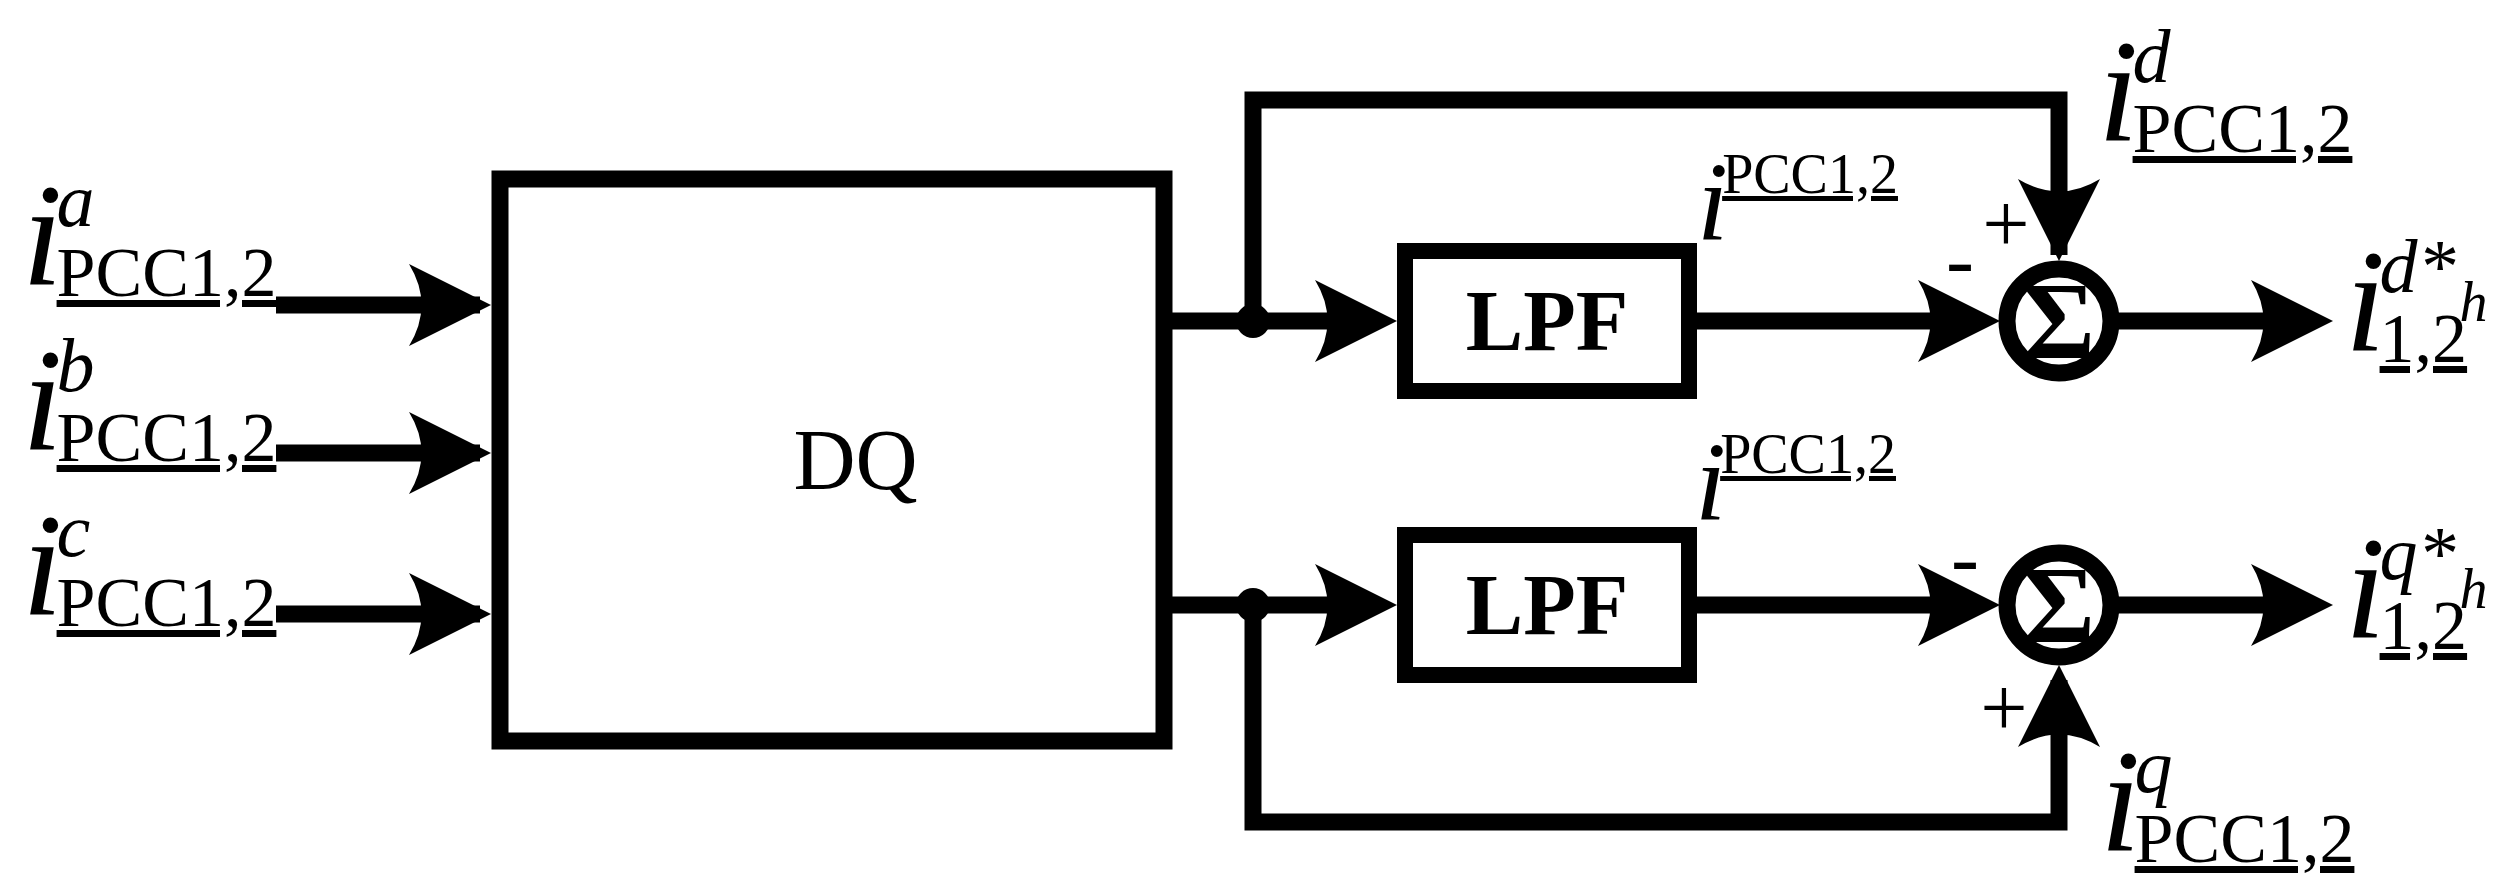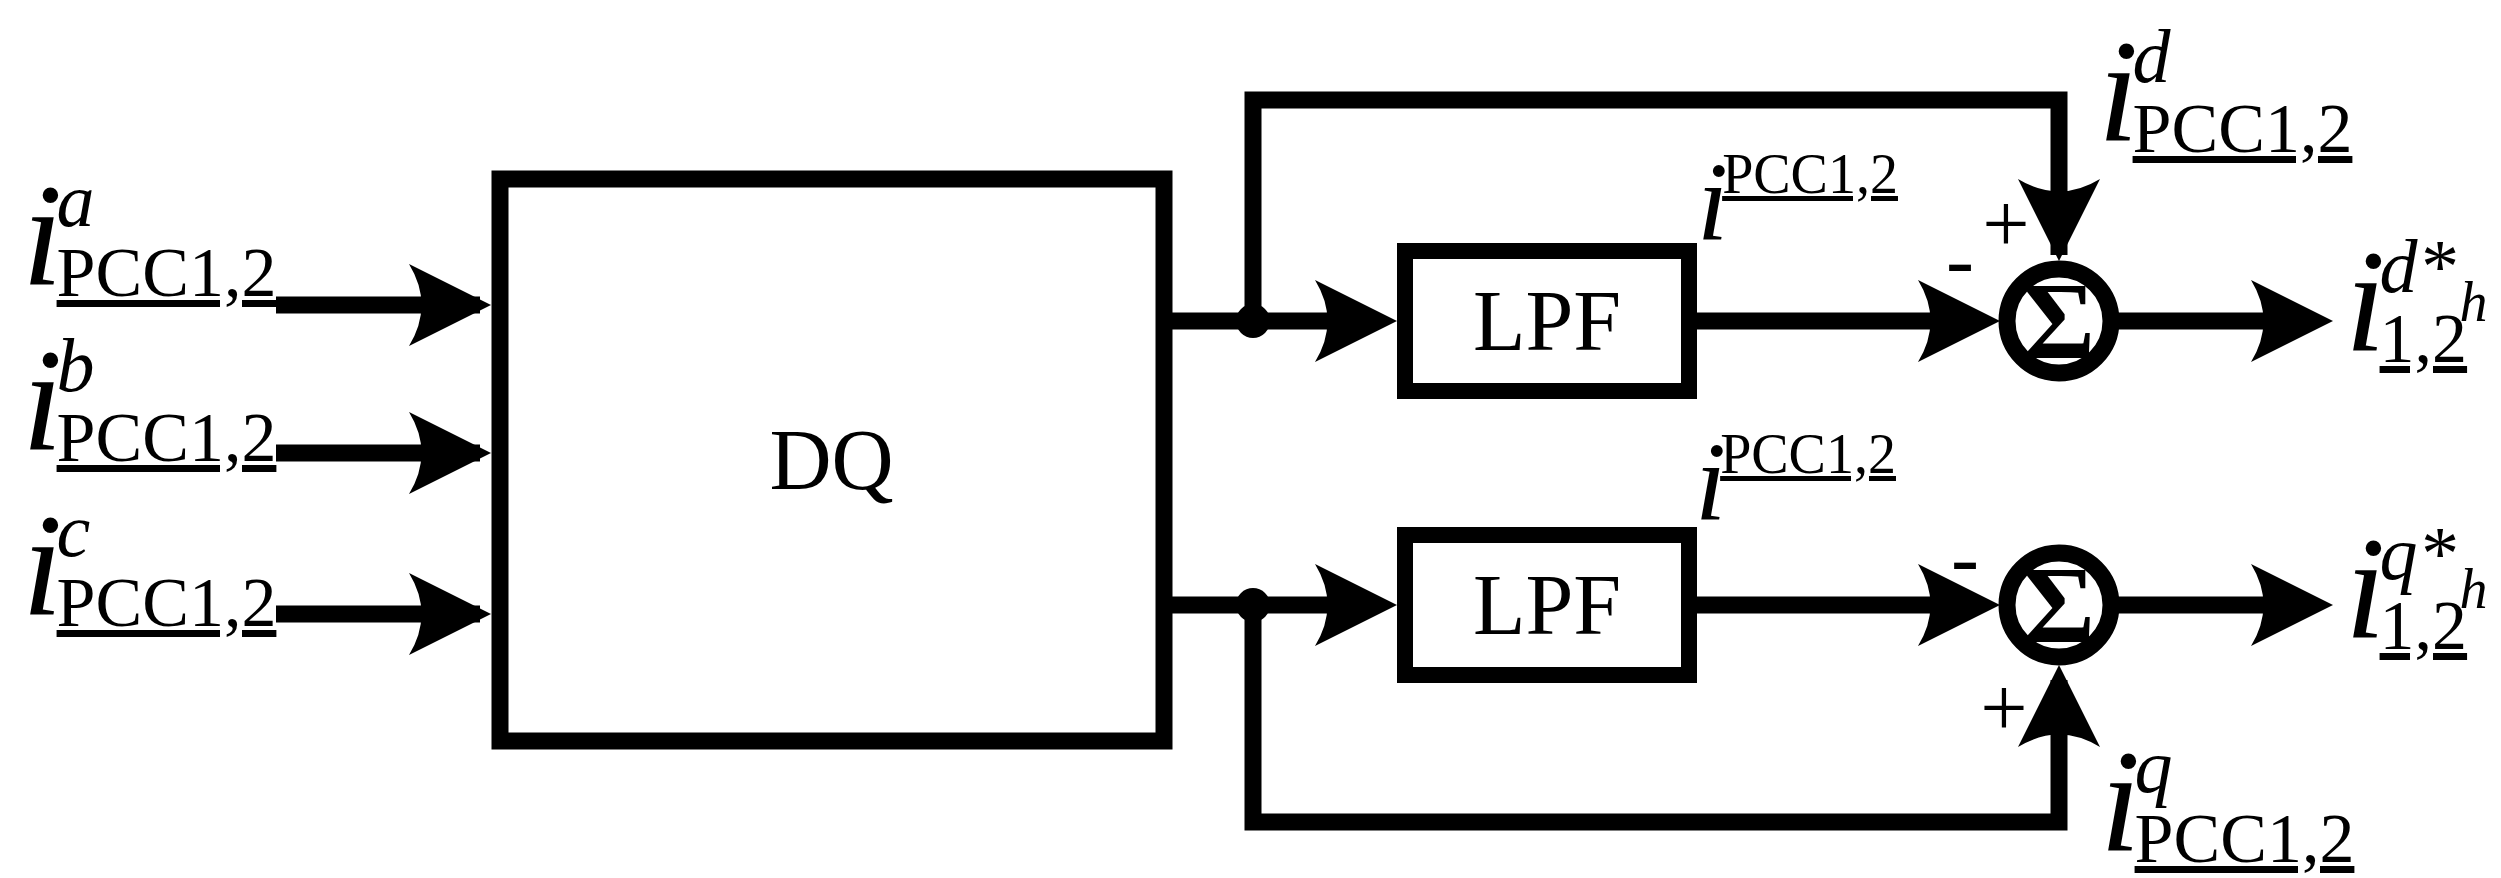--- a/index.html
+++ b/index.html
@@ -21,21 +21,21 @@
   .lg .supsub{font-size:56px;}
 
   .md .base{font-size:112px;}
   .md .sup{font-size:58px;}
   .md .sub{font-size:56px;}
   .md .supsub{font-size:44px;}
 
   
   .block-caption{position:absolute;display:flex;flex-direction:column;align-items:center;
                  justify-content:center;text-align:center;line-height:1.15;font-size:86px;}
-  .lpf-caption{position:absolute;display:flex;align-items:center;justify-content:center;font-size:86px;}
+  .lpf-caption{position:absolute;display:flex;align-items:center;justify-content:center;font-size:86px;font-weight:bold;}
 
   
   .sign{position:absolute;display:flex;align-items:center;justify-content:center;
         font-size:84px;line-height:1;}
 </style>
 </head>
 <body>
 
 <div id="canvas">
 
@@ -98,21 +98,21 @@
     </span>
   </div>
   <div class="mlabel lg" style="left:22px;top:492px;">
     <span class="base">i</span>
     <span class="stack">
       <span class="sup">c</span>
       <span class="sub">PCC1,2</span>
     </span>
   </div>
 
-  <div class="block-caption" style="left:491px;top:170px;width:681px;height:580px;">
+  <div class="block-caption" style="left:491px;top:170px;width:681px;height:580px;padding-left:24px;">
     <span>DQ</span>
   </div>
 
   <div class="lpf-caption" style="left:1397px;top:243px;width:300px;height:156px;">LPF</div>
   <div class="lpf-caption" style="left:1397px;top:527px;width:300px;height:156px;">LPF</div>
 
   <div class="mlabel md" style="left:1697px;top:146px;">
     <span class="base">i</span>
     <span class="stack">
       <span class="sub">PCC1,2</span>

